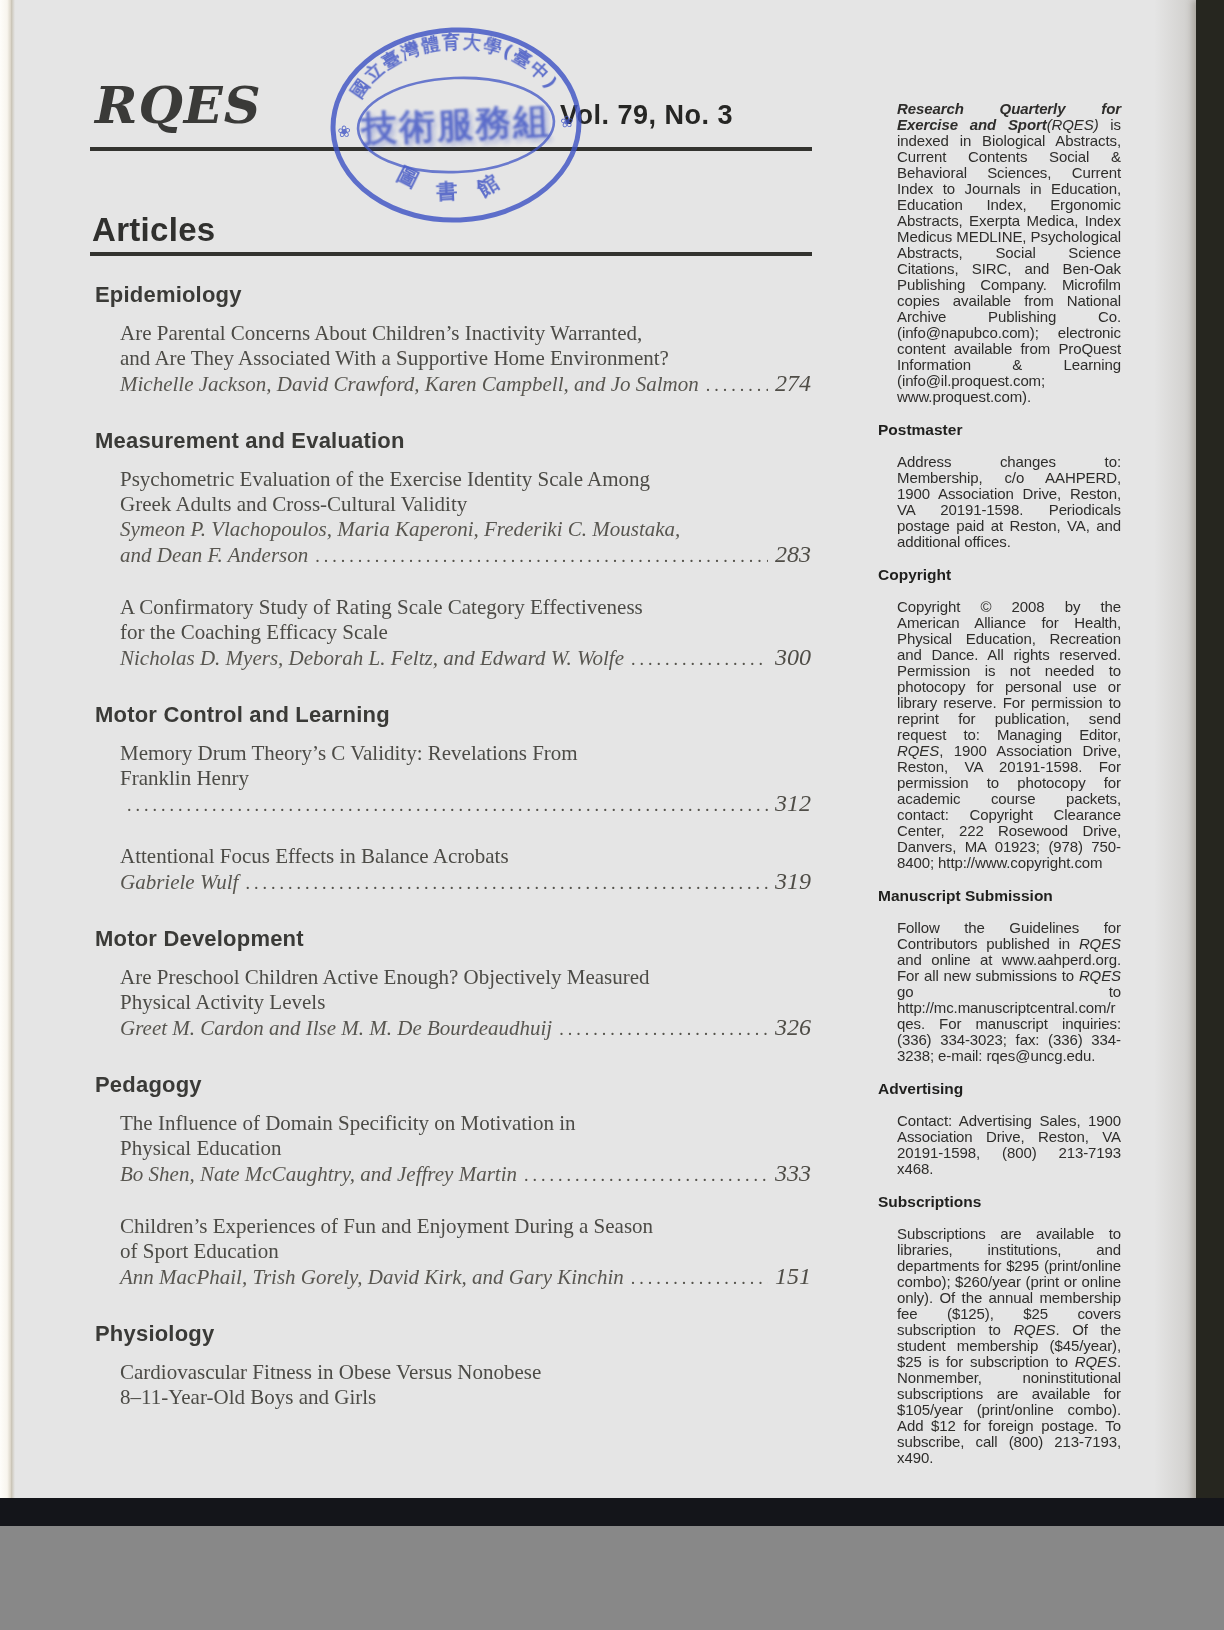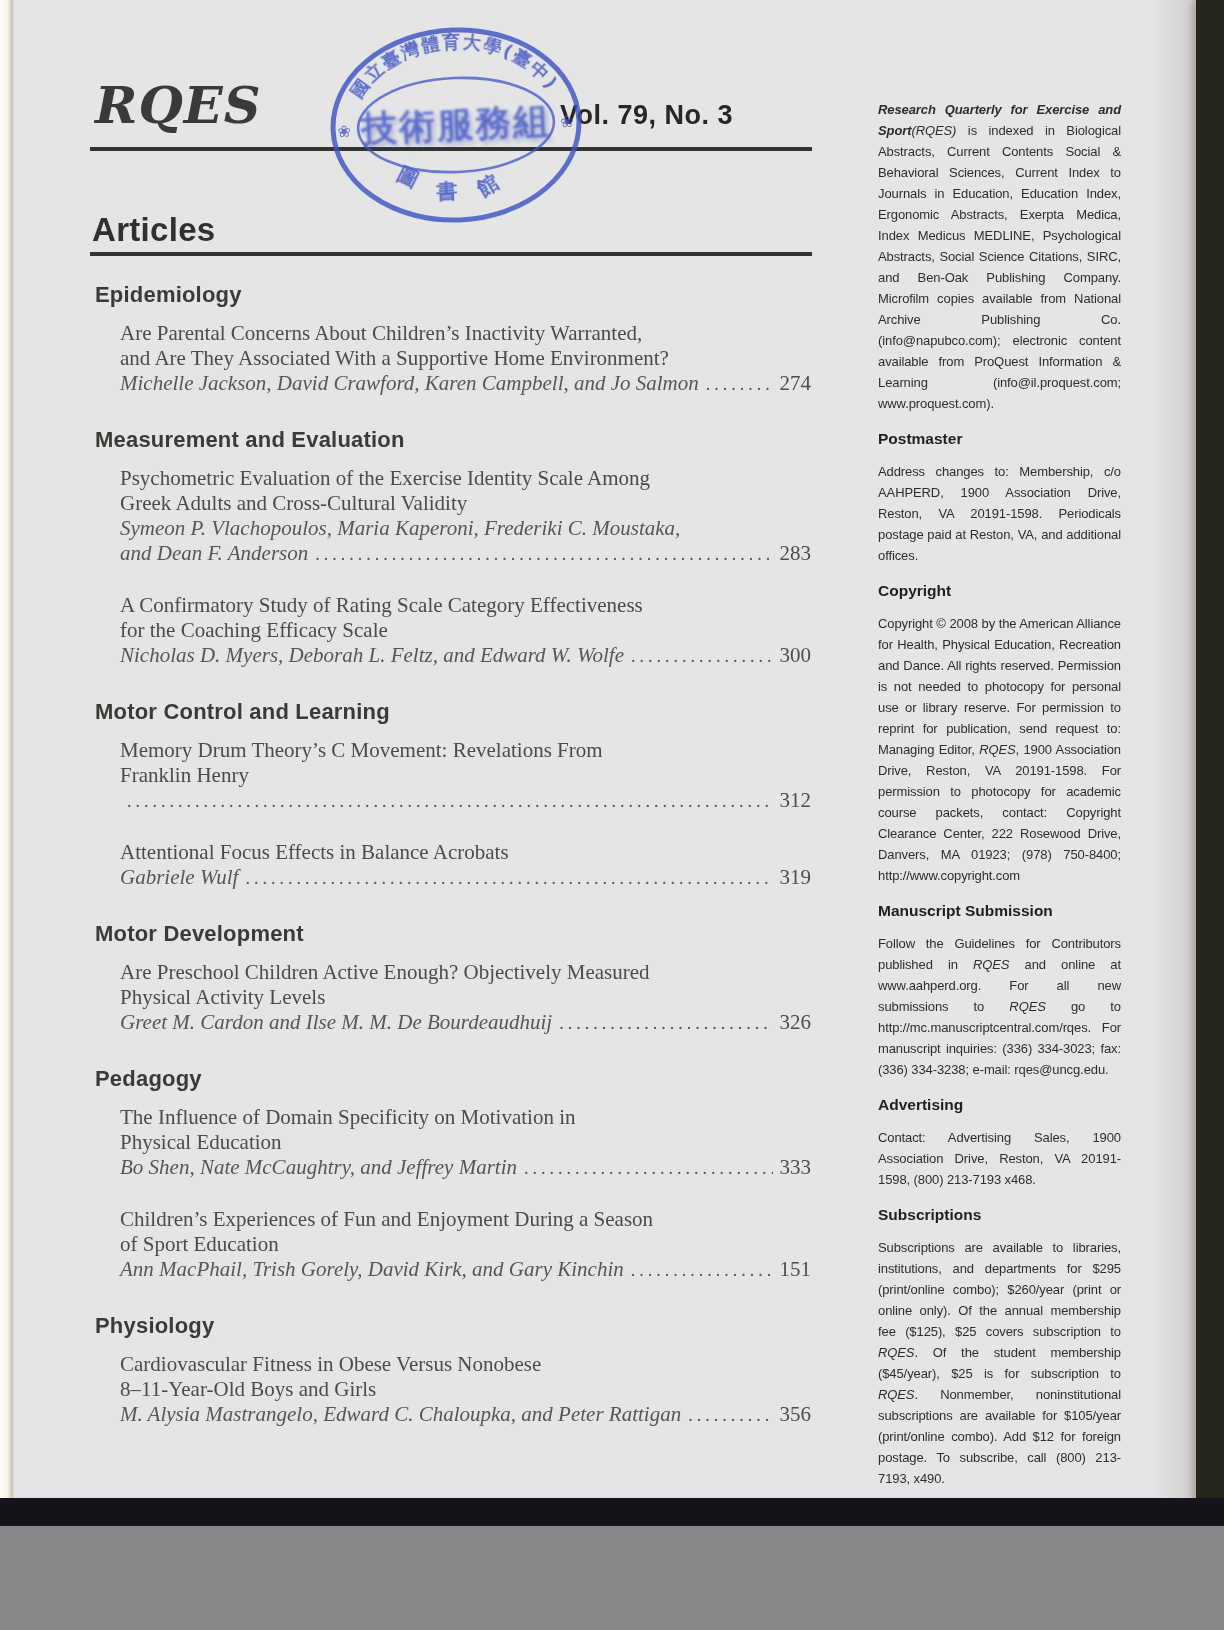--- a/index.html
+++ b/index.html
@@ -56,27 +56,27 @@
   .toc-section:first-child .section-heading{margin-top:20px;}
   .toc-article{margin:0 0 26px;padding-left:25px;
     font-family:"Liberation Serif","DejaVu Serif",serif;}
   .title-line{font-size:21px;line-height:25px;color:#4c4b46;white-space:nowrap;}
   .author-line{font-style:italic;font-size:21px;line-height:25px;color:#585650;white-space:nowrap;}
   .author-row{display:flex;align-items:baseline;line-height:25px;}
   .authors{font-style:italic;font-size:21px;color:#585650;white-space:nowrap;}
   .leader{flex:1 1 auto;overflow:hidden;white-space:nowrap;margin-left:7px;
     color:#56544d;font-size:18px;letter-spacing:4px;}
   .leader::after{content:"......................................................................................................................................";}
-  .pagenum{font-size:21px;color:#4f4d47;padding-left:7px;}
+  .pagenum{font-style:italic;font-size:24px;color:#4f4d47;padding-left:7px;}
 
   
   .sidebar{position:absolute;left:878px;top:86px;width:243px;z-index:2;color:#2e2d2b;}
   .sb-intro,.sb-body{
-    font-size:13px;line-height:21px;text-align:justify;
-    letter-spacing:-0.1px;overflow-wrap:break-word;word-break:break-word;
+    font-size:15px;line-height:16px;text-align:justify;
+    letter-spacing:-0.1px;overflow-wrap:break-word;word-break:break-word;margin-left:19px;
   }
   .sb-lead{font-weight:700;font-style:italic;}
   .sb-abbrev{font-style:italic;}
   .sb-heading{font-weight:700;font-size:15.5px;line-height:19px;color:#1f1f1d;margin:15px 0 7px;}
   .sb-body i{font-style:italic;}
 </style>
 </head>
 <body>
 
 <div class="page">
@@ -148,21 +148,21 @@
           <div class="author-row">
             <span class="authors">Nicholas D. Myers, Deborah L. Feltz, and Edward W. Wolfe</span>
             <span class="leader"></span>
             <span class="pagenum">300</span>
           </div>
         </div>
       </section>
       <section class="toc-section">
         <h2 class="section-heading">Motor Control and Learning</h2>
         <div class="toc-article">
-          <div class="title-line">Memory Drum Theory’s C Movement: Revelations From</div>
+          <div class="title-line">Memory Drum Theory’s C Validity: Revelations From</div>
           <div class="title-line">Franklin Henry</div>
           <div class="author-row">
             <span class="leader"></span>
             <span class="pagenum">312</span>
           </div>
         </div>
         <div class="toc-article">
           <div class="title-line">Attentional Focus Effects in Balance Acrobats</div>
           <div class="author-row">
             <span class="authors">Gabriele Wulf</span>
@@ -202,25 +202,20 @@
             <span class="leader"></span>
             <span class="pagenum">151</span>
           </div>
         </div>
       </section>
       <section class="toc-section">
         <h2 class="section-heading">Physiology</h2>
         <div class="toc-article">
           <div class="title-line">Cardiovascular Fitness in Obese Versus Nonobese</div>
           <div class="title-line">8–11-Year-Old Boys and Girls</div>
-          <div class="author-row">
-            <span class="authors">M. Alysia Mastrangelo, Edward C. Chaloupka, and Peter Rattigan</span>
-            <span class="leader"></span>
-            <span class="pagenum">356</span>
-          </div>
         </div>
       </section>
     </main>
 
   <aside class="sidebar">
     <p class="sb-intro">
       <span class="sb-lead">Research Quarterly for Exercise and Sport</span><span class="sb-abbrev">(RQES)</span><span> is indexed in Biological Abstracts, Current Contents Social &amp; Behavioral Sciences, Current Index to Journals in Education, Education Index, Ergonomic Abstracts, Exerpta Medica, Index Medicus MEDLINE, Psychological Abstracts, Social Science Citations, SIRC, and Ben-Oak Publishing Company. Microfilm copies available from National Archive Publishing Co. (info@napubco.com); electronic content available from ProQuest Information &amp; Learning (info@il.proquest.com; www.proquest.com).</span>
     </p>
     <div>
         <h3 class="sb-heading">Postmaster</h3>

